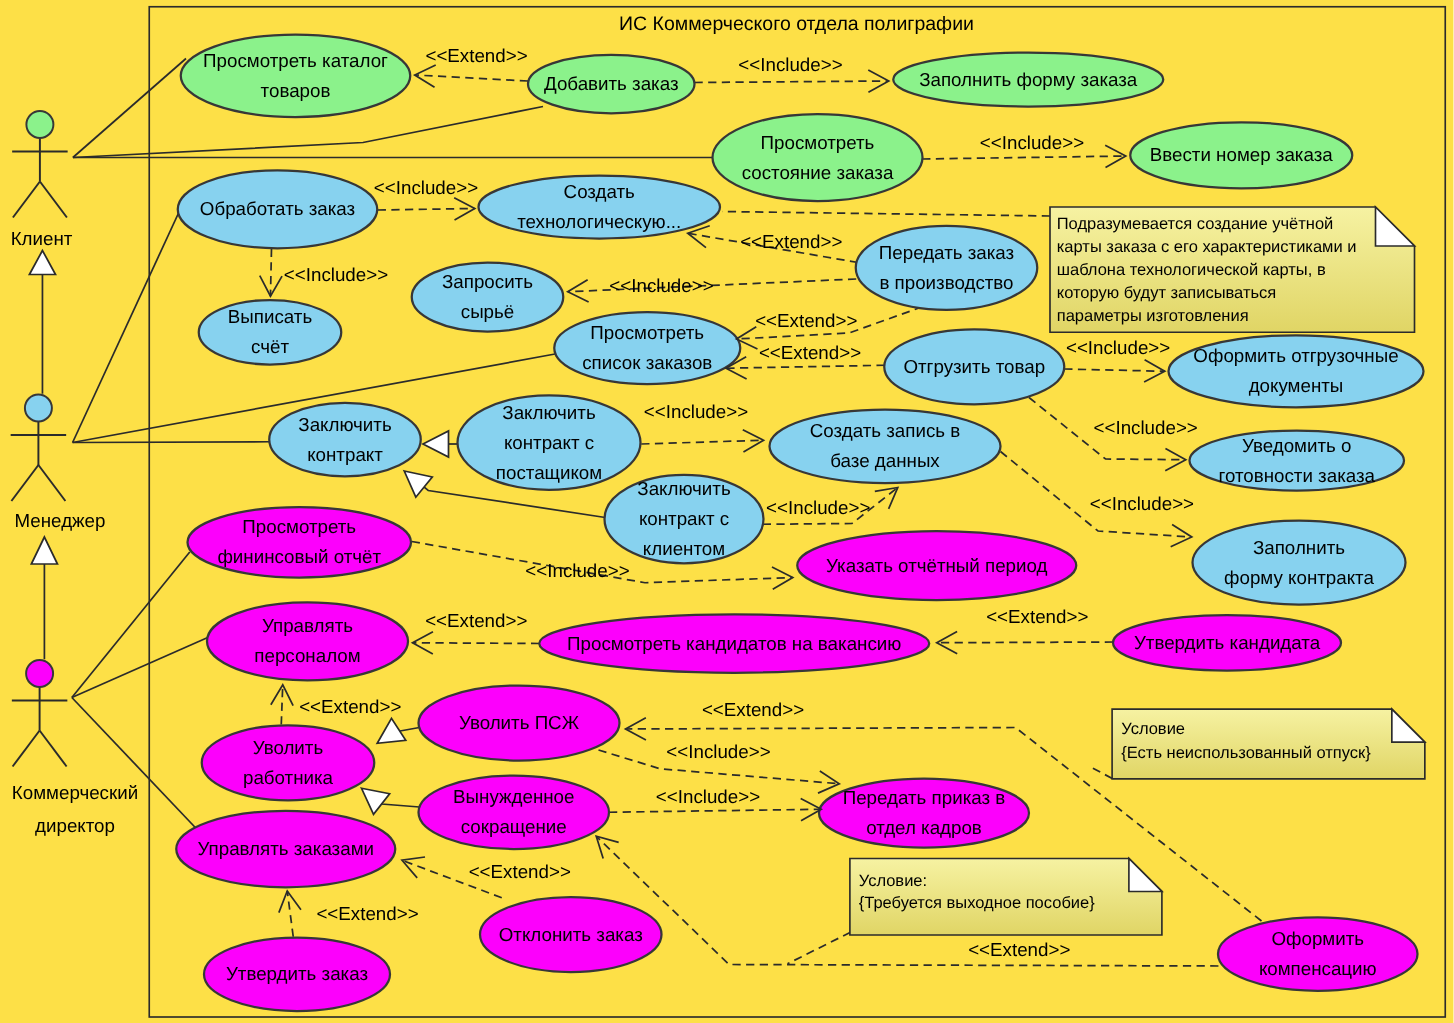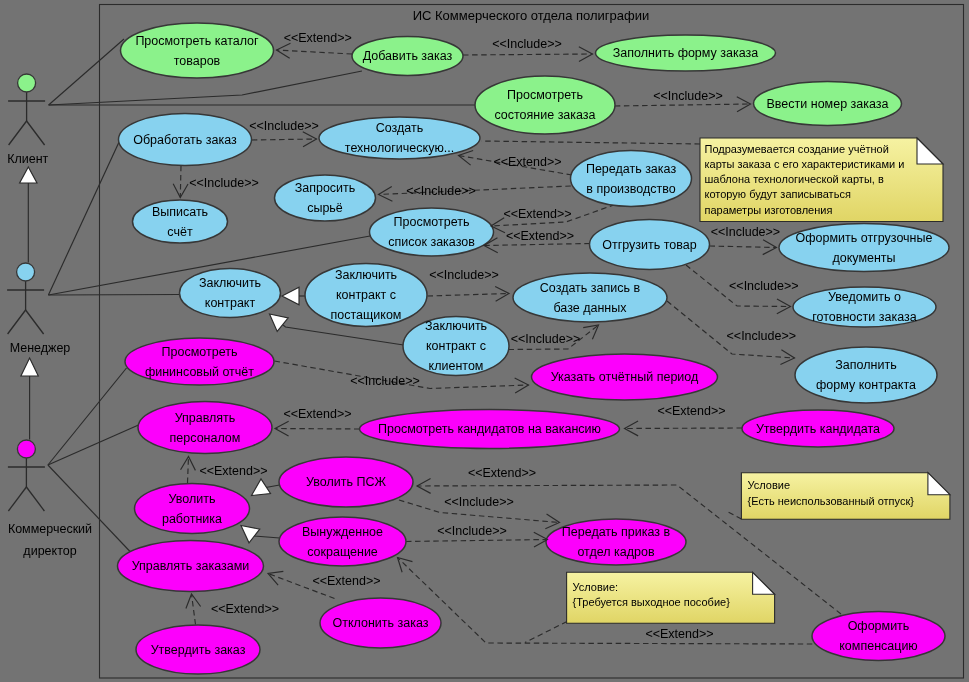--- a/index.html
+++ b/index.html
@@ -1,17 +1,17 @@
 <!DOCTYPE html>
 <html><head>
 <meta charset="utf-8">
 <style>
   html,body{margin:0;padding:0;background:#ffffff;}
   body{font-family:"Liberation Sans",sans-serif;}
-  #stage{position:relative;width:969px;height:682px;background:#737373;overflow:hidden;}
+  #stage{position:relative;width:969px;height:682px;background:#fde047;overflow:hidden;}
   svg{display:block;}
   text{font-family:"Liberation Sans",sans-serif;fill:#000000;}
   .uc-text{font-size:12.5px;}
   .edge-label{font-size:12.5px;}
   .note-text{font-size:11px;}
   .actor-label{font-size:12.5px;}
   .frame-title{font-size:13px;}
 </style>
 </head>
 <body>

